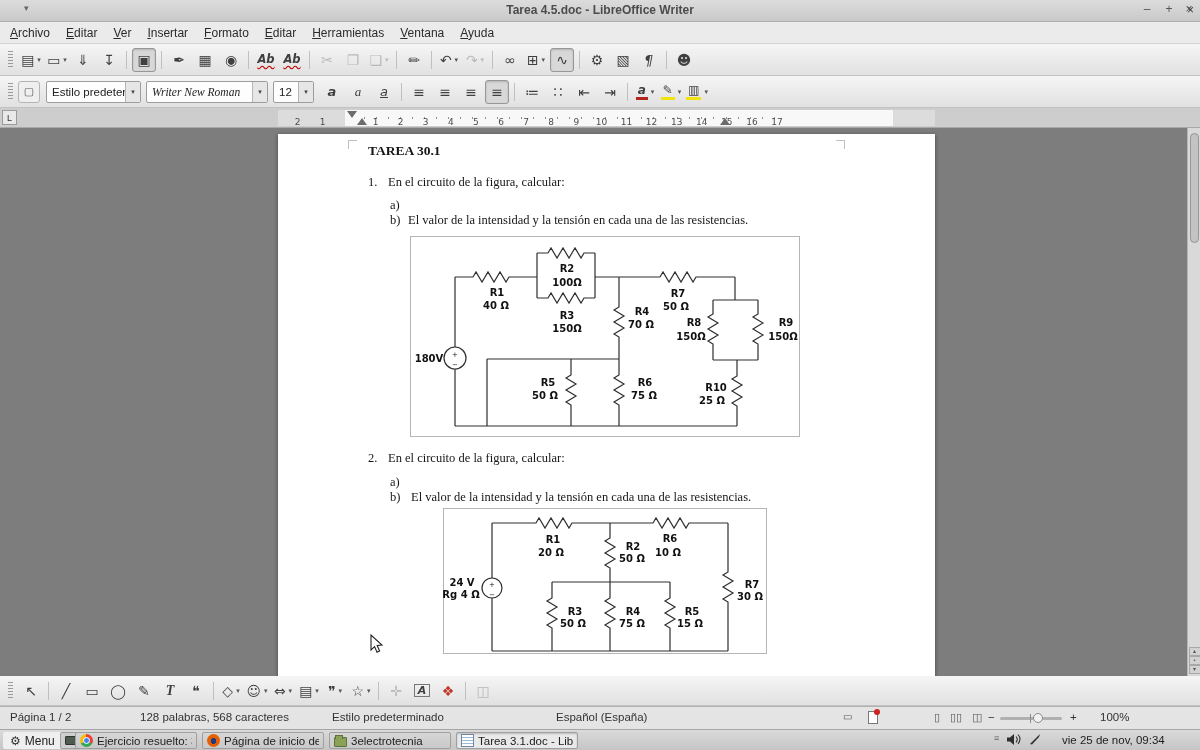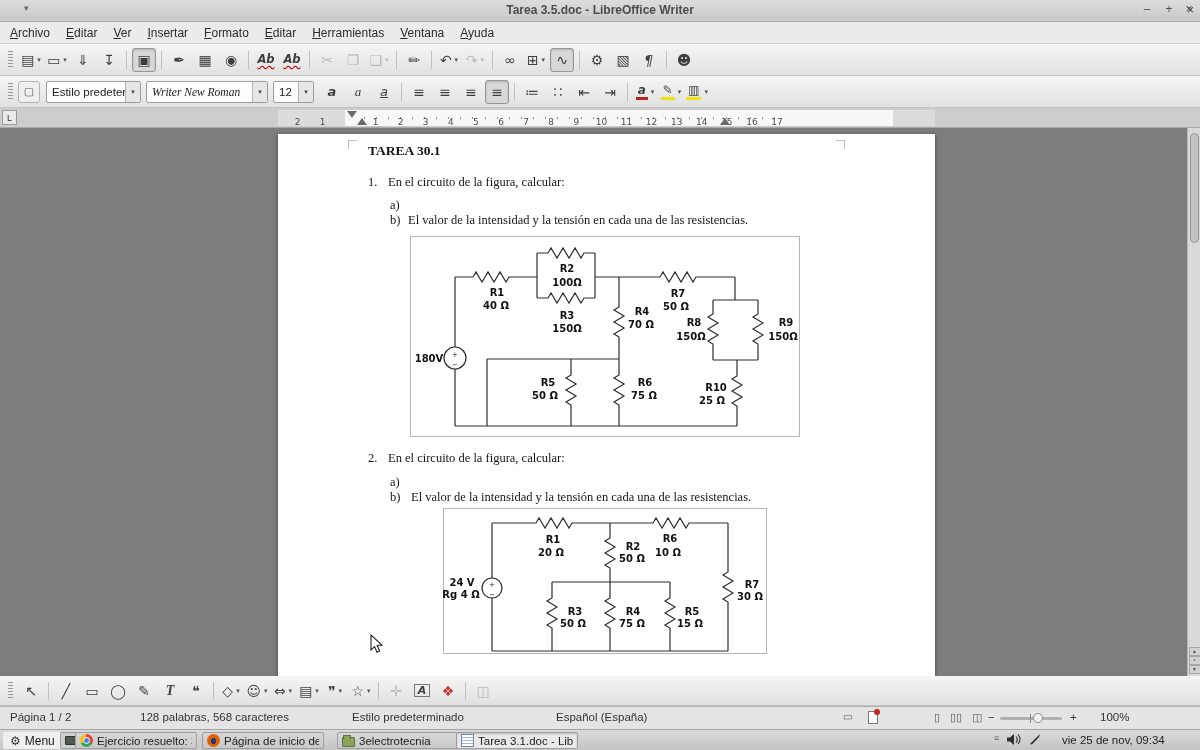--- a/index.html
+++ b/index.html
@@ -146,21 +146,21 @@
   .tray { position:absolute; top:3px; display:flex; align-items:center; gap:8px; }
   .clock { position:absolute; left:1062px; top:4px; font-size:11.5px; color:#1d1d1d; }
 
   .cursor { position:absolute; left:370px; top:634px; }
 </style>
 </head>
 <body>
 
 <div class="titlebar">
   <span class="wmenu">▾</span>
-  <span class="wtitle">Tarea 3.5.doc - LibreOffice Writer</span>
+  <span class="wtitle">Tarea 4.5.doc - LibreOffice Writer</span>
   <span class="wctl" style="right:44px">–</span>
   <span class="wctl" style="right:22px">+</span>
   <span class="wctl" style="right:2px">×</span>
 </div>
 
 <div class="menubar">
   
 <span class="mitem">Archivo</span><span class="mitem">Editar</span><span class="mitem">Ver</span><span class="mitem">Insertar</span><span class="mitem">Formato</span><span class="mitem">Editar</span><span class="mitem">Herramientas</span><span class="mitem">Ventana</span><span class="mitem">Ayuda</span></div>
 <span class="menuclose">×</span>
 
@@ -440,21 +440,21 @@
       </span><span class="tbtn colorful">
         <i class="g">❖</i>
       </span><span class="tbtn sep"></span><span class="tbtn disabled">
         <i class="g">◫</i>
       </span></span>
 </div>
 
 <div class="statusbar">
   <span class="sb" style="left:10px">Página 1 / 2</span>
   <span class="sb" style="left:140px">128 palabras, 568 caracteres</span>
-  <span class="sb" style="left:352px">Estilo predeterminado</span>
+  <span class="sb" style="left:332px">Estilo predeterminado</span>
   <span class="sb" style="left:556px">Español (España)</span>
   <span class="sb selicon" style="left:843px">▭</span>
   <span class="modif" style="left:868px">
       <i></i>
     </span>
   <span class="sb view" style="left:934px">▯</span>
   <span class="sb view" style="left:950px">▯▯</span>
   <span class="sb view" style="left:972px">◫</span>
   <span class="sb" style="left:988px">−</span>
   <span class="ztrack" style="left:1000px">
@@ -474,21 +474,21 @@
       <i></i>
     </button>
   <span style="display:contents">
     
   <button class="taskwin chrome" style="left: 75px;">
       <i class="wicon"></i>
       <span class="wtitl">Ejercicio resuelto: 3 g...</span>
     </button><button class="taskwin firefox" style="left: 202px;">
       <i class="wicon"></i>
       <span class="wtitl">Página de inicio de M...</span>
-    </button><button class="taskwin folder" style="left: 329px; margin-left: 8px;">
+    </button><button class="taskwin folder" style="left: 329px;">
       <i class="wicon"></i>
       <span class="wtitl">3electrotecnia</span>
     </button><button class="taskwin writer active" style="left: 456px;">
       <i class="wicon"></i>
       <span class="wtitl">Tarea 3.1.doc - LibreO...</span>
     </button></span>
   <span class="tray" style="left:994px">
     <span style="font-size:9px;color:#666">≡</span>
   </span>
   <span class="tray" style="left:1006px">

